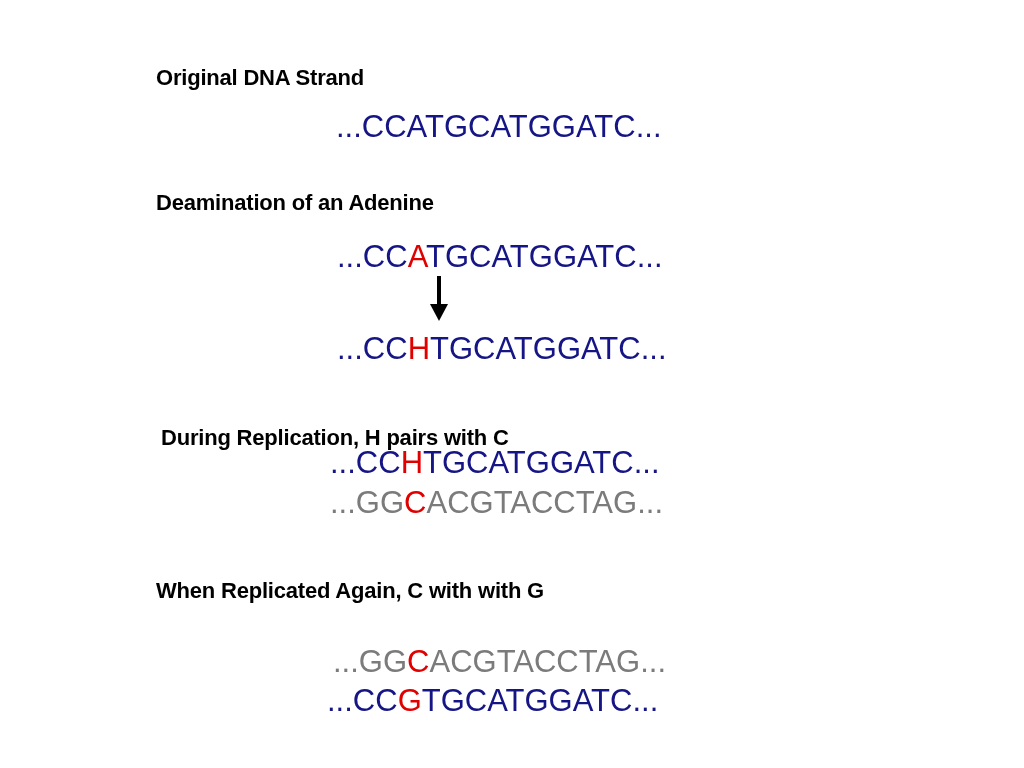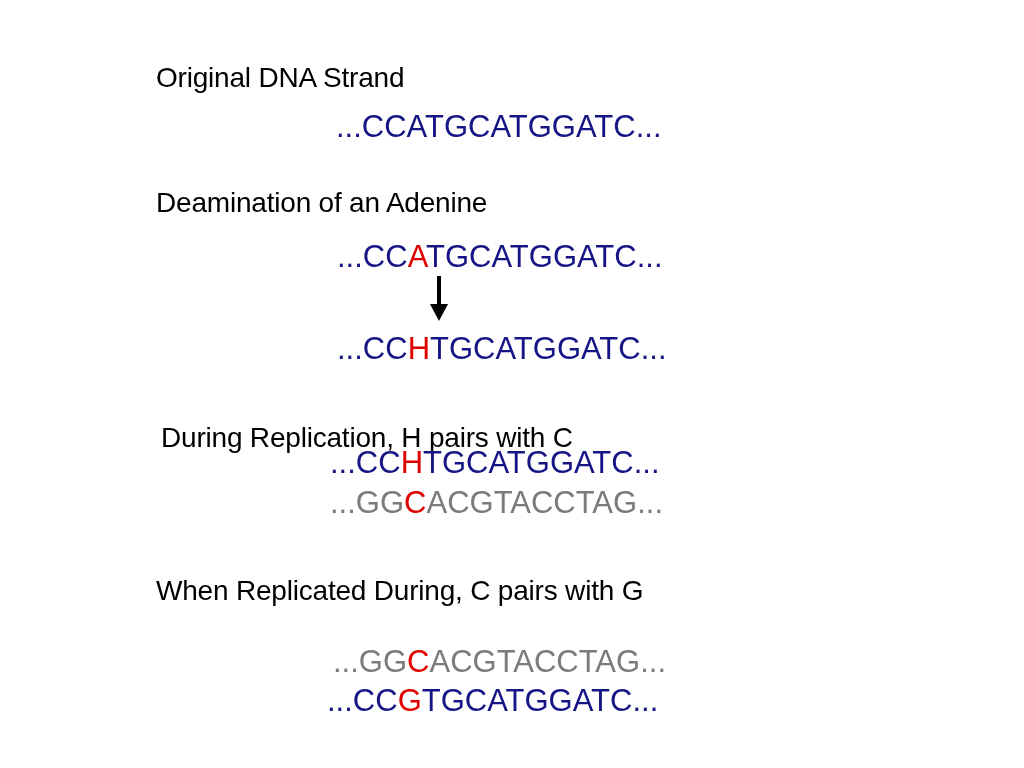--- a/index.html
+++ b/index.html
@@ -18,22 +18,22 @@
   .slide {
     position: relative;
     width: 1024px;
     height: 768px;
     background: #ffffff;
   }
 
   .heading {
     position: absolute;
     font-family: "Liberation Sans", sans-serif;
-    font-weight: normal;
-    font-size: 28px;
+    font-weight: bold;
+    font-size: 22px;
     line-height: 32px;
     color: #000000;
     white-space: nowrap;
     letter-spacing: -0.2px;
   }
 
   .seq {
     position: absolute;
     font-family: "Liberation Sans", sans-serif;
     font-weight: normal;
@@ -105,21 +105,21 @@
   <div class="heading" id="h-replication">During Replication, H pairs with C</div>
 
   <div class="seq blue" id="s-rep-top">
     <span>...CC</span><span class="hl-red">H</span><span>TGCATGGATC...</span>
   </div>
 
   <div class="seq gray" id="s-rep-bottom">
     <span>...GG</span><span class="hl-red">C</span><span>ACGTACCTAG...</span>
   </div>
 
-  <div class="heading" id="h-again">When Replicated During, C pairs with G</div>
+  <div class="heading" id="h-again">When Replicated Again, C with with G</div>
 
   <div class="seq gray" id="s-again-top">
     <span>...GG</span><span class="hl-red">C</span><span>ACGTACCTAG...</span>
   </div>
 
   <div class="seq blue" id="s-again-bottom">
     <span>...CC</span><span class="hl-red">G</span><span>TGCATGGATC...</span>
   </div>
 
 </div>

